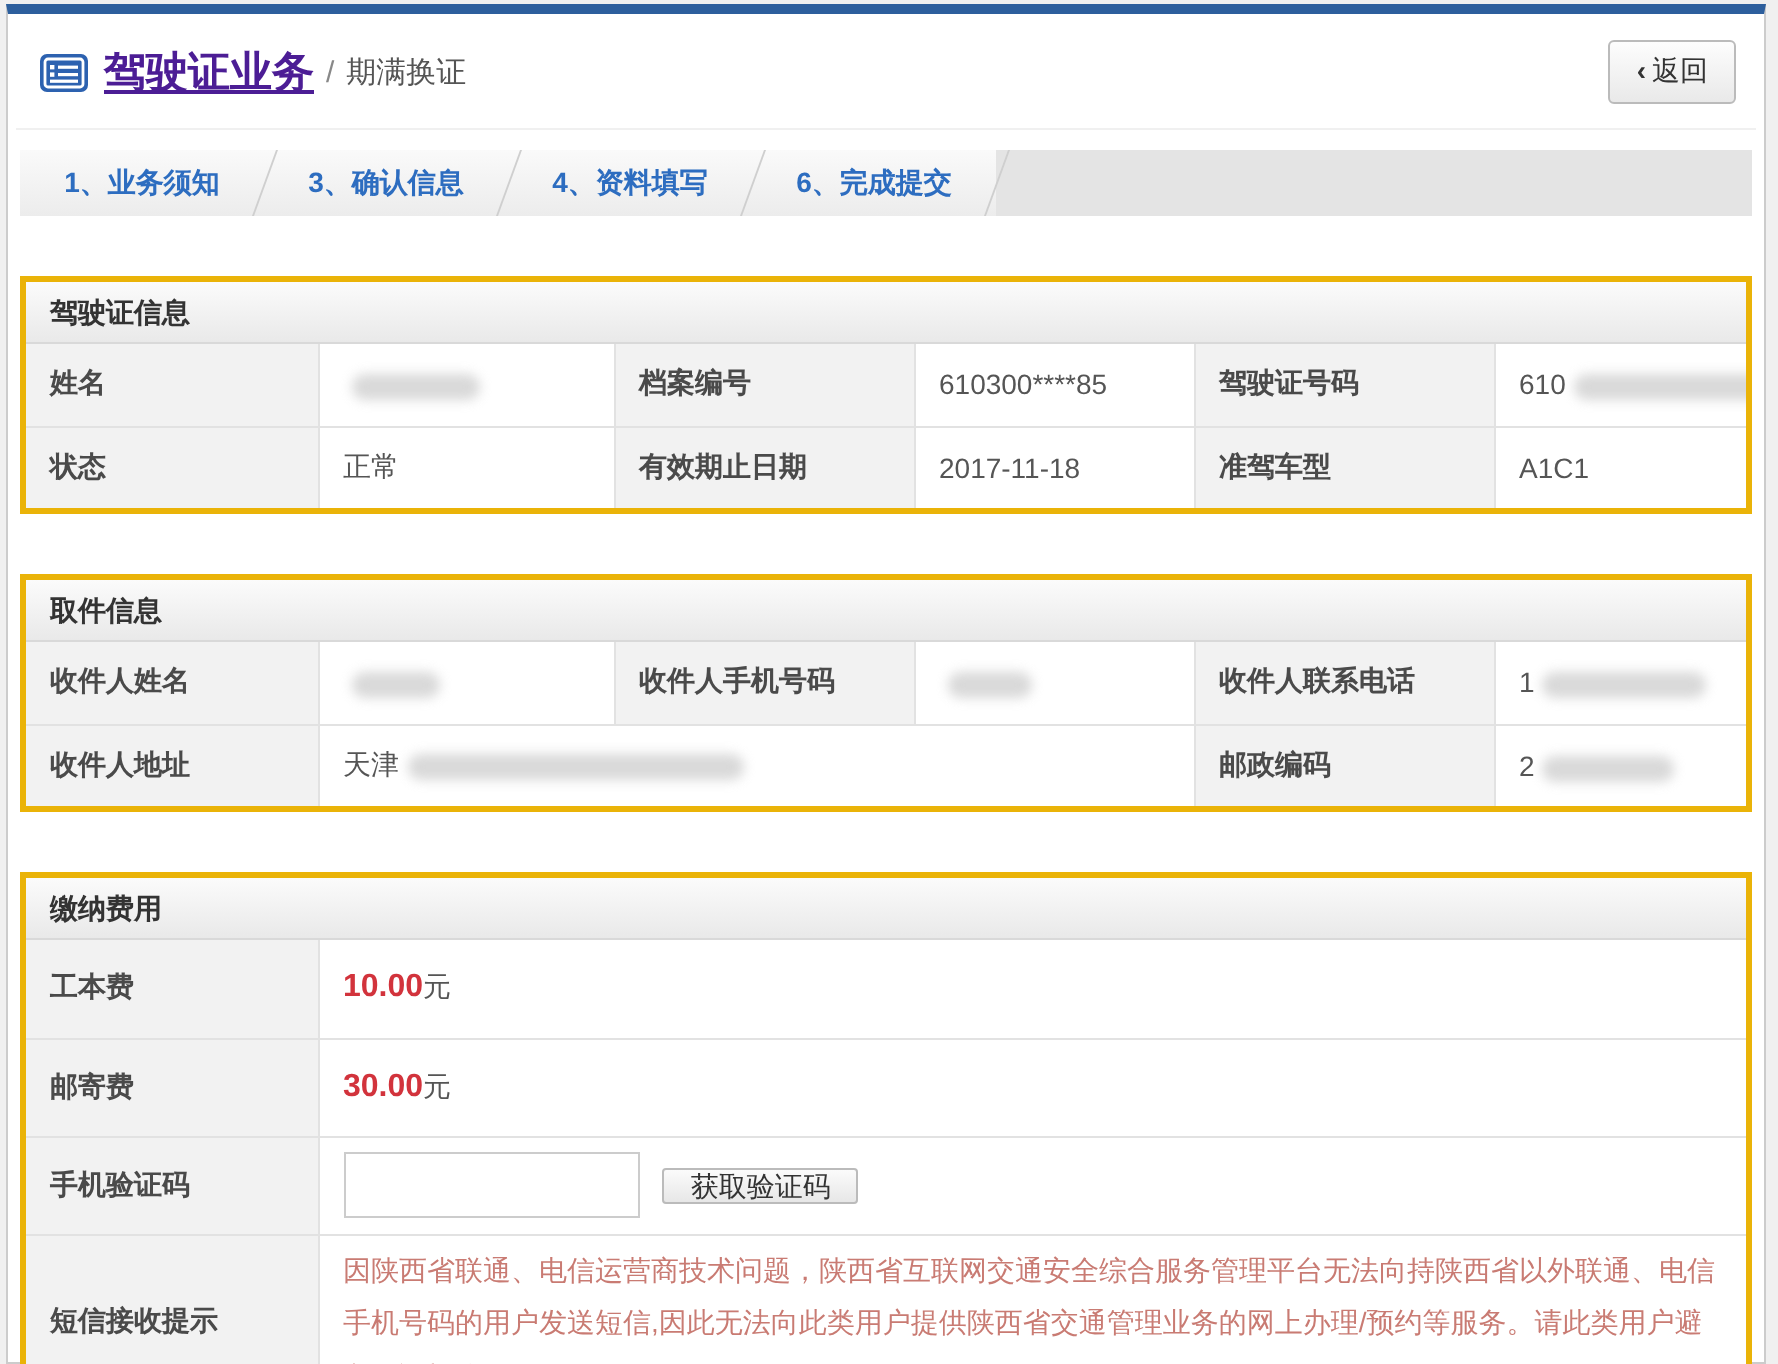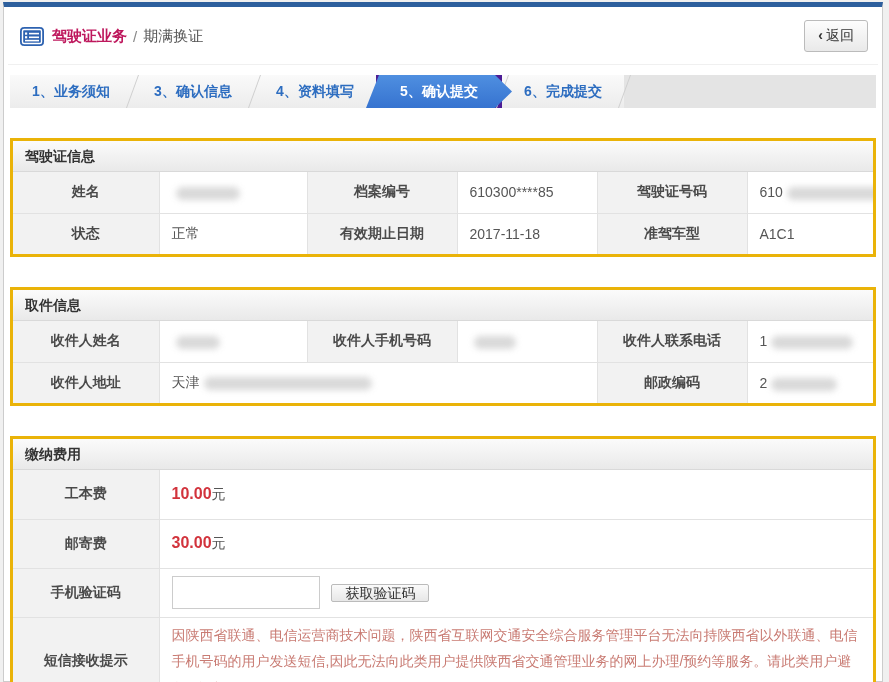--- a/index.html
+++ b/index.html
@@ -17,21 +17,21 @@
     border-top: 5px solid #2d5f9d;
     padding: 0 4px;
   }
   
   .hdr {
     display: flex; align-items: center;
     padding: 13px 10px 12px 12px;
     border-bottom: 1px solid #f0f0f0;
   }
   .hdr .form-icon { width: 24px; height: 19px; margin-right: 8px; flex: 0 0 auto; }
-  .hdr-title { color: #be185d; font-weight: bold; font-size: 15px; }
+  .hdr-title { color: #4c1d95; font-weight: bold; font-size: 21px; text-decoration: underline; }
   .hdr-sep   { color: #888; font-size: 15px; margin: 0 6px; }
   .hdr-sub   { color: #555; font-size: 15px; }
   .btn-back {
     margin-left: auto;
     background: linear-gradient(#fdfdfd,#e9e9e9);
     border: 1px solid #bbb;
     border-radius: 3px;
     padding: 6px 13px;
     font-size: 14px; color: #333;
     cursor: pointer;
@@ -89,21 +89,21 @@
     padding: 4px 12px;
     font-size: 14px;
     overflow: hidden; white-space: nowrap;
   }
   tr:first-child td { border-top: none; }
   tr:last-child td { border-bottom: none; }
   td:first-child { border-left: none; }
   td:last-child { border-right: none; }
   td.lbl {
     background: #f2f2f2;
-    text-align: center;
+    text-align: left;
     color: #4a4a4a; font-weight: bold;
   }
   td.val { color: #555; }
   .blob {
     display: inline-block; height: 13px;
     background: #ccc; border-radius: 7px;
     filter: blur(3px); opacity: .75;
     vertical-align: middle; margin-left: 4px;
   }
   
@@ -165,23 +165,20 @@
   <div class="wizard">
     <div class="step">
         <span>1、业务须知</span>
       </div>
     <div class="step">
         <span>3、确认信息</span>
       </div>
     <div class="step">
         <span>4、资料填写</span>
       </div>
-    <div class="step active">
-        <span>5、确认提交</span>
-      </div>
     <div class="step">
         <span>6、完成提交</span>
       </div>
     <div class="tail"></div>
   </div>
 
   <div class="section">
     <div class="section-hd">驾驶证信息</div>
     <table>
       <colgroup>

